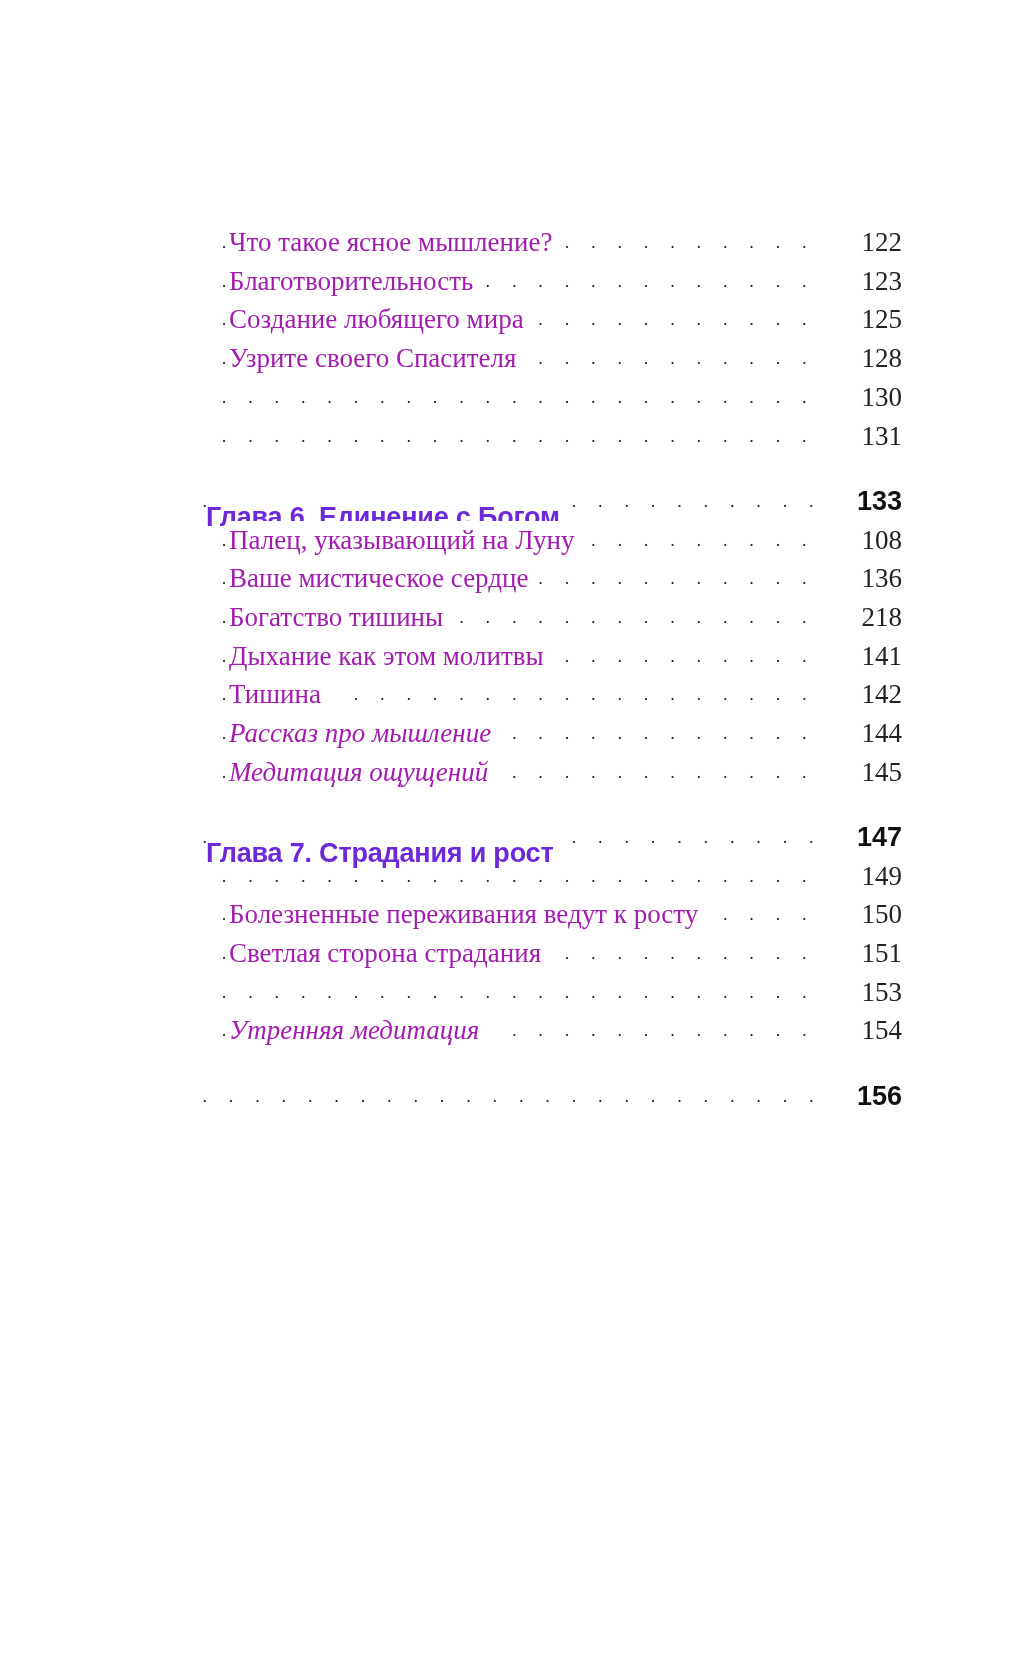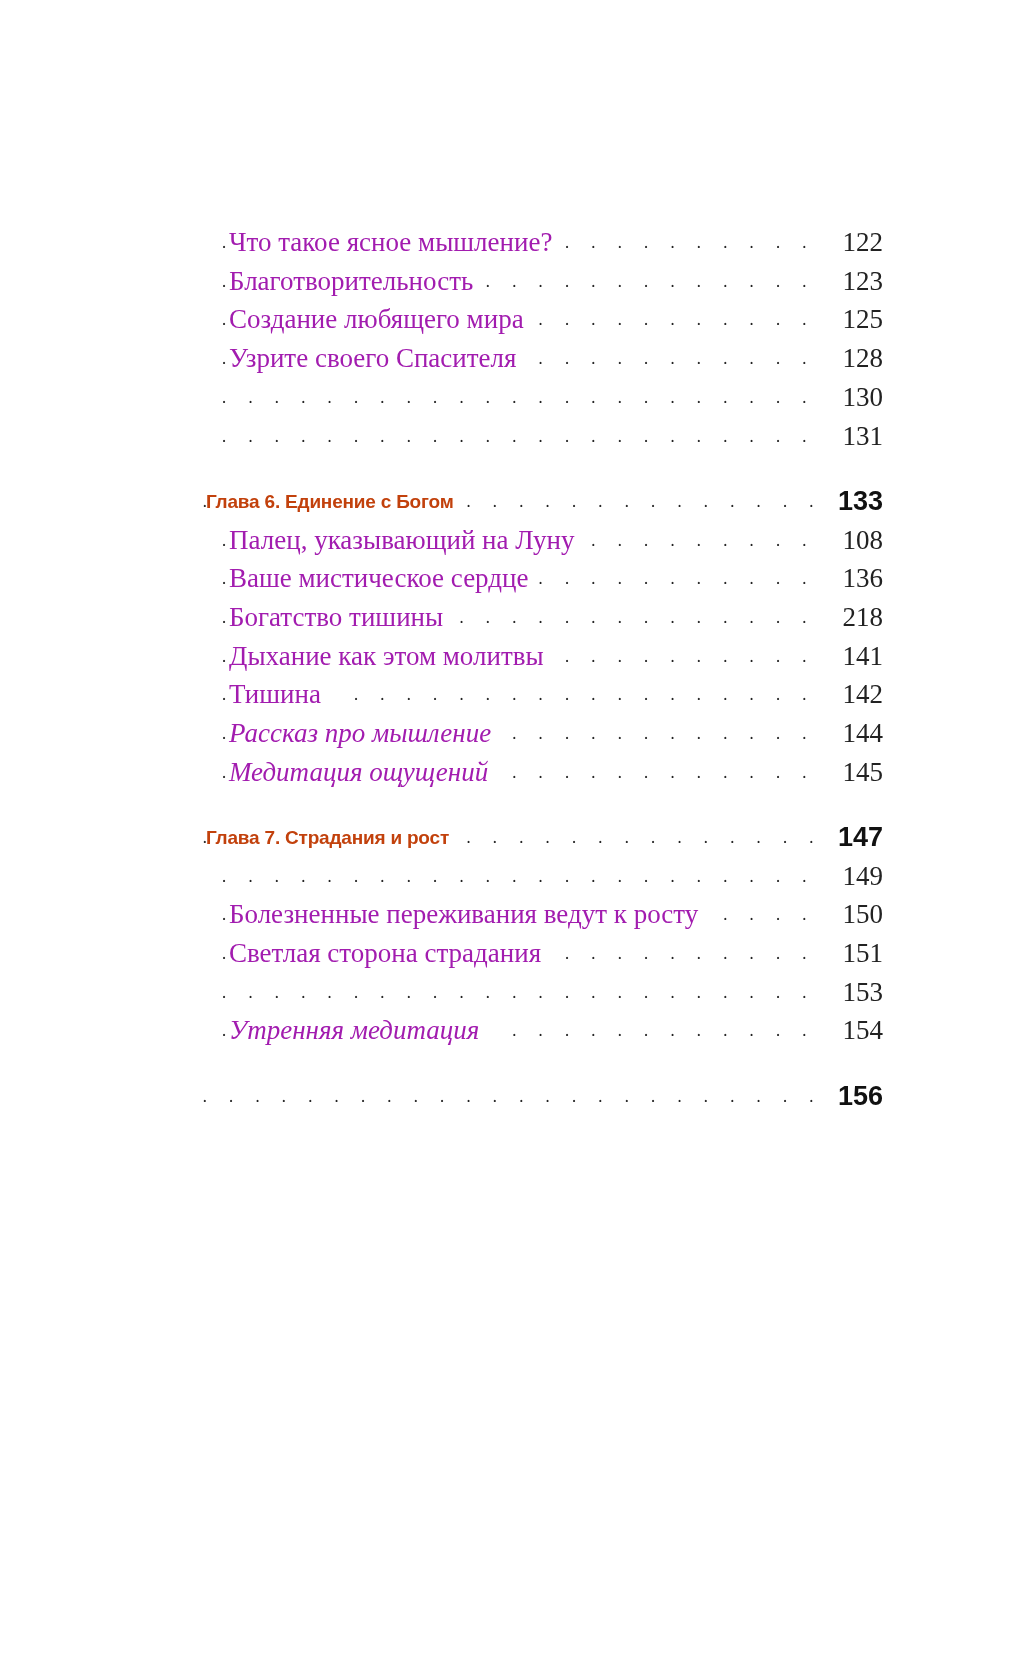--- a/index.html
+++ b/index.html
@@ -2,25 +2,25 @@
 <html><head>
 <meta charset="utf-8">
 <style>
   html, body { margin: 0; padding: 0; background: #ffffff; }
   body { width: 1024px; height: 1654px; position: relative; overflow: hidden; color: #1a1a1a; }
   .toc { position: absolute; left: 0; top: 0; width: 1024px; }
   .row { position: absolute; left: 0; width: 1024px; height: 39px; }
   .row .title { position: absolute; top: 0; white-space: nowrap; line-height: 39px; background: #fff; padding-right: 10px; z-index: 2; }
   .row .dots { position: absolute; top: 0; left: 200px; width: 620px; height: 39px; overflow: hidden; z-index: 1; }
   .row .dots span { position: absolute; right: 0; top: 0; line-height: 39px; letter-spacing: 8.1px; font-family: "DejaVu Serif", serif; font-size: 16px; color: #222; white-space: nowrap; }
-  .row .page { position: absolute; right: 141px; top: 0; line-height: 39px; white-space: nowrap; text-align: center; }
+  .row .page { position: absolute; right: 122px; top: 0; line-height: 39px; white-space: nowrap; text-align: center; }
   .sub .title { left: 229px; font-family: "Liberation Serif", serif; font-size: 27px; color: #a21caf; }
   .sub .page { font-family: "Liberation Serif", serif; font-size: 27px; color: #222; }
   .sub.italic .title { font-style: italic; }
-  .chap .title { left: 206px; font-family: "Liberation Sans", sans-serif; font-size: 19px; font-weight: 600; color: #c2410c; letter-spacing: -0.2px; }
+  .chap .title { left: 206px; font-family: "Liberation Sans", sans-serif; font-size: 27px; font-weight: 600; color: #6d28d9; letter-spacing: -0.2px; margin-top: 16px; }
   .chap .page { font-family: "Liberation Sans", sans-serif; font-size: 27px; font-weight: 700; color: #111; }
 </style>
 </head>
 <body>
 
 <div class="toc" id="toc">
     <div class="row sub" style="top: 223px;">
       <div class="dots" style="width: 615px;">
         <span>. . . . . . . . . . . . . . . . . . . . . . . . . . . . . . . . . . . . . . . . . . . . . . . . . .</span>
       </div>

